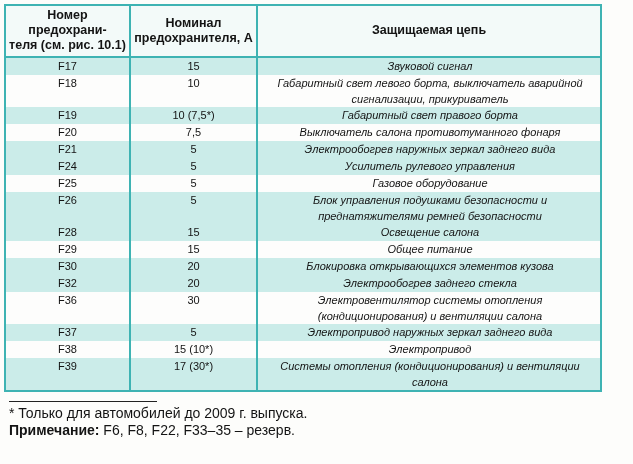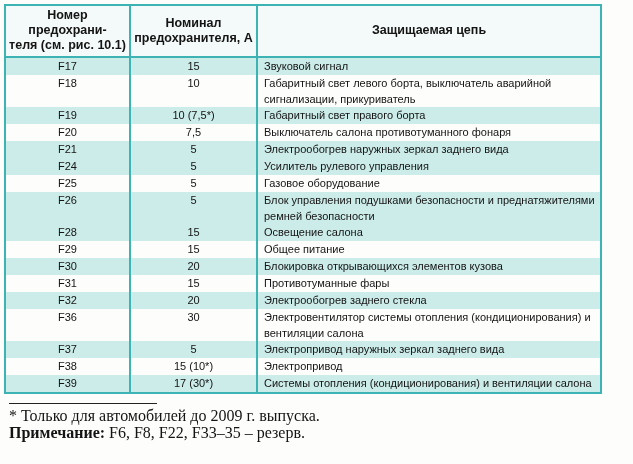--- a/index.html
+++ b/index.html
@@ -40,33 +40,32 @@
   }
   th+th, td+td{border-left:2px solid var(--border);}
   td{
     font-size:11px;
     line-height:16px;
     padding:0 4px;
     vertical-align:top;
     height:17px;
   }
   td.center{text-align:center;}
-  td.left{text-align:left;padding-left:6px;}
+  td.left{text-align:center;padding-left:6px;font-style:italic;}
   tr.shaded td{background:var(--row-teal);}
   .footnotes{padding:6px 4px 0 5px;}
   .footnote-separator{
     width:148px;
     border-top:1px solid #222;
     margin:3px 0 4px 0;
   }
   .footnote-line{
-    font-size:16px;
+    font-size:14px;
     line-height:15px;
     margin:0 0 2px 0;
-    font-family:Liberation Serif, serif;
   }
   .note-label{font-weight:700;}
 </style>
 </head>
 <body>
 
 <div class="page">
   <table class="fuse-table">
     <colgroup>
       <col class="c1">
@@ -131,25 +130,20 @@
         <tr>
           <td class="center">F29</td>
           <td class="center">15</td>
           <td class="left">Общее питание</td>
         </tr>
         <tr class="shaded">
           <td class="center">F30</td>
           <td class="center">20</td>
           <td class="left">Блокировка открывающихся элементов кузова</td>
         </tr>
-        <tr>
-          <td class="center">F31</td>
-          <td class="center">15</td>
-          <td class="left">Противотуманные фары</td>
-        </tr>
         <tr class="shaded">
           <td class="center">F32</td>
           <td class="center">20</td>
           <td class="left">Электрообогрев заднего стекла</td>
         </tr>
         <tr>
           <td class="center">F36</td>
           <td class="center">30</td>
           <td class="left">Электровентилятор системы отопления (кондиционирования) и вентиляции салона</td>
         </tr>

